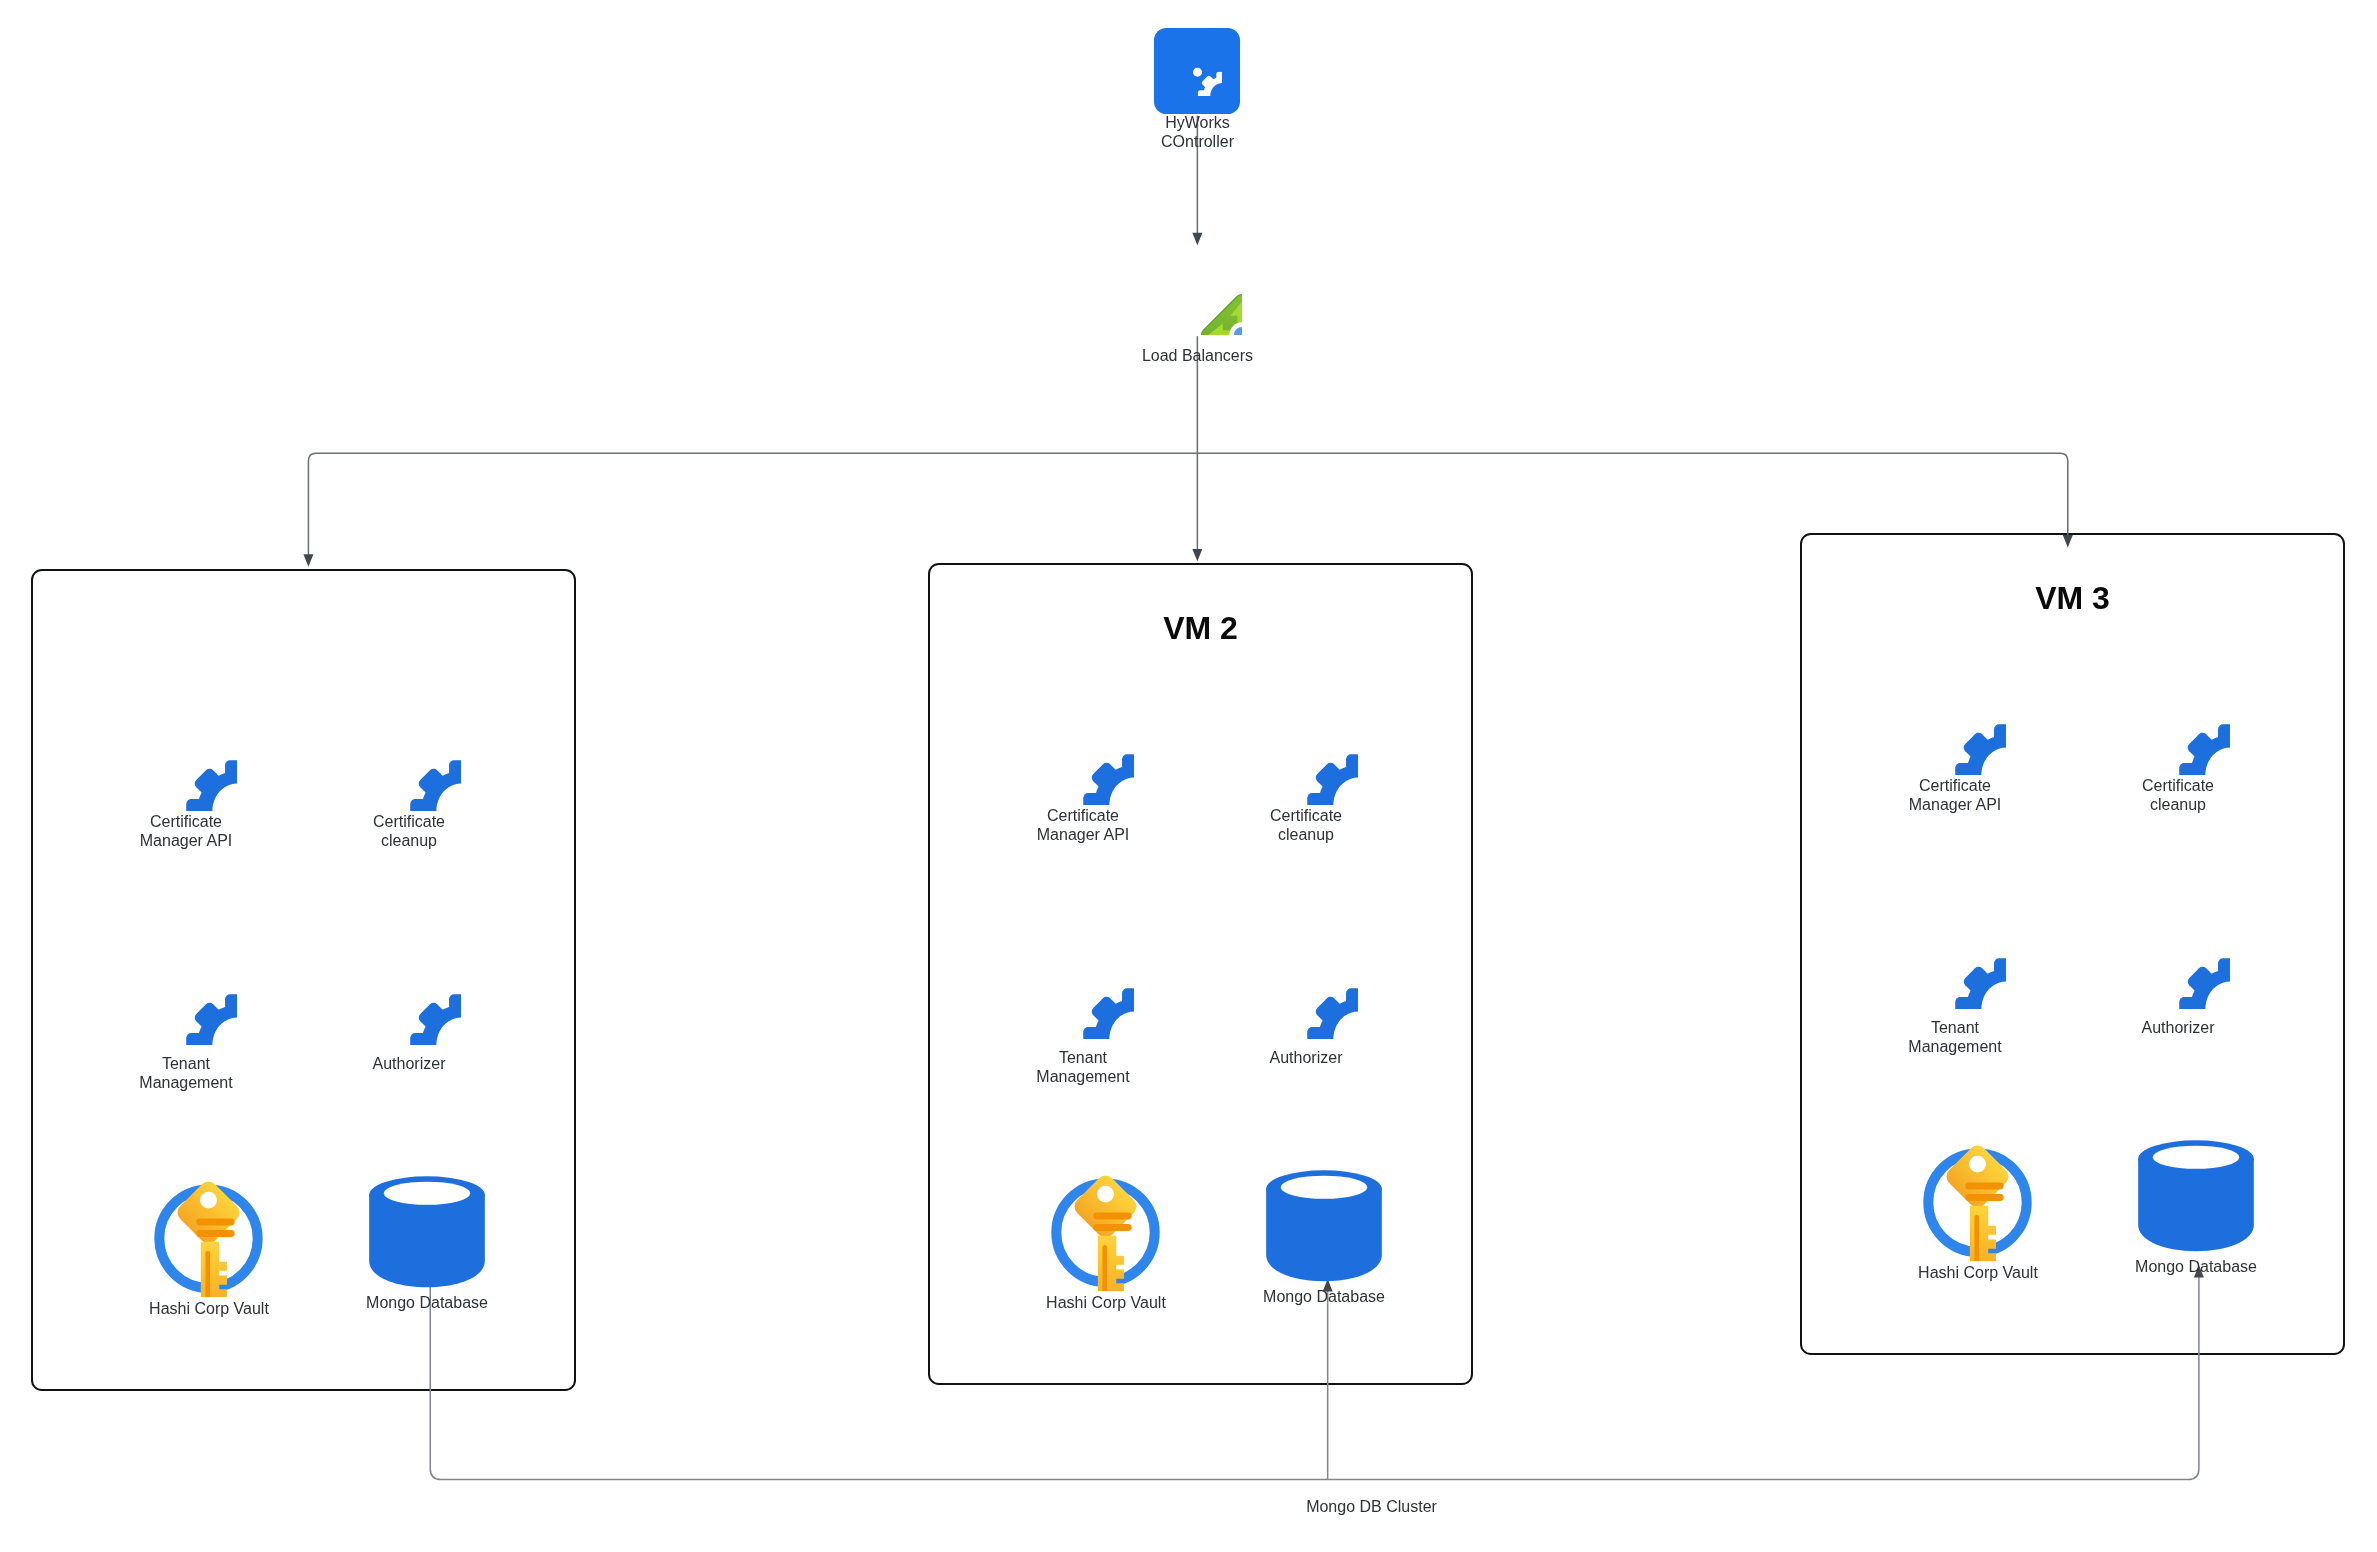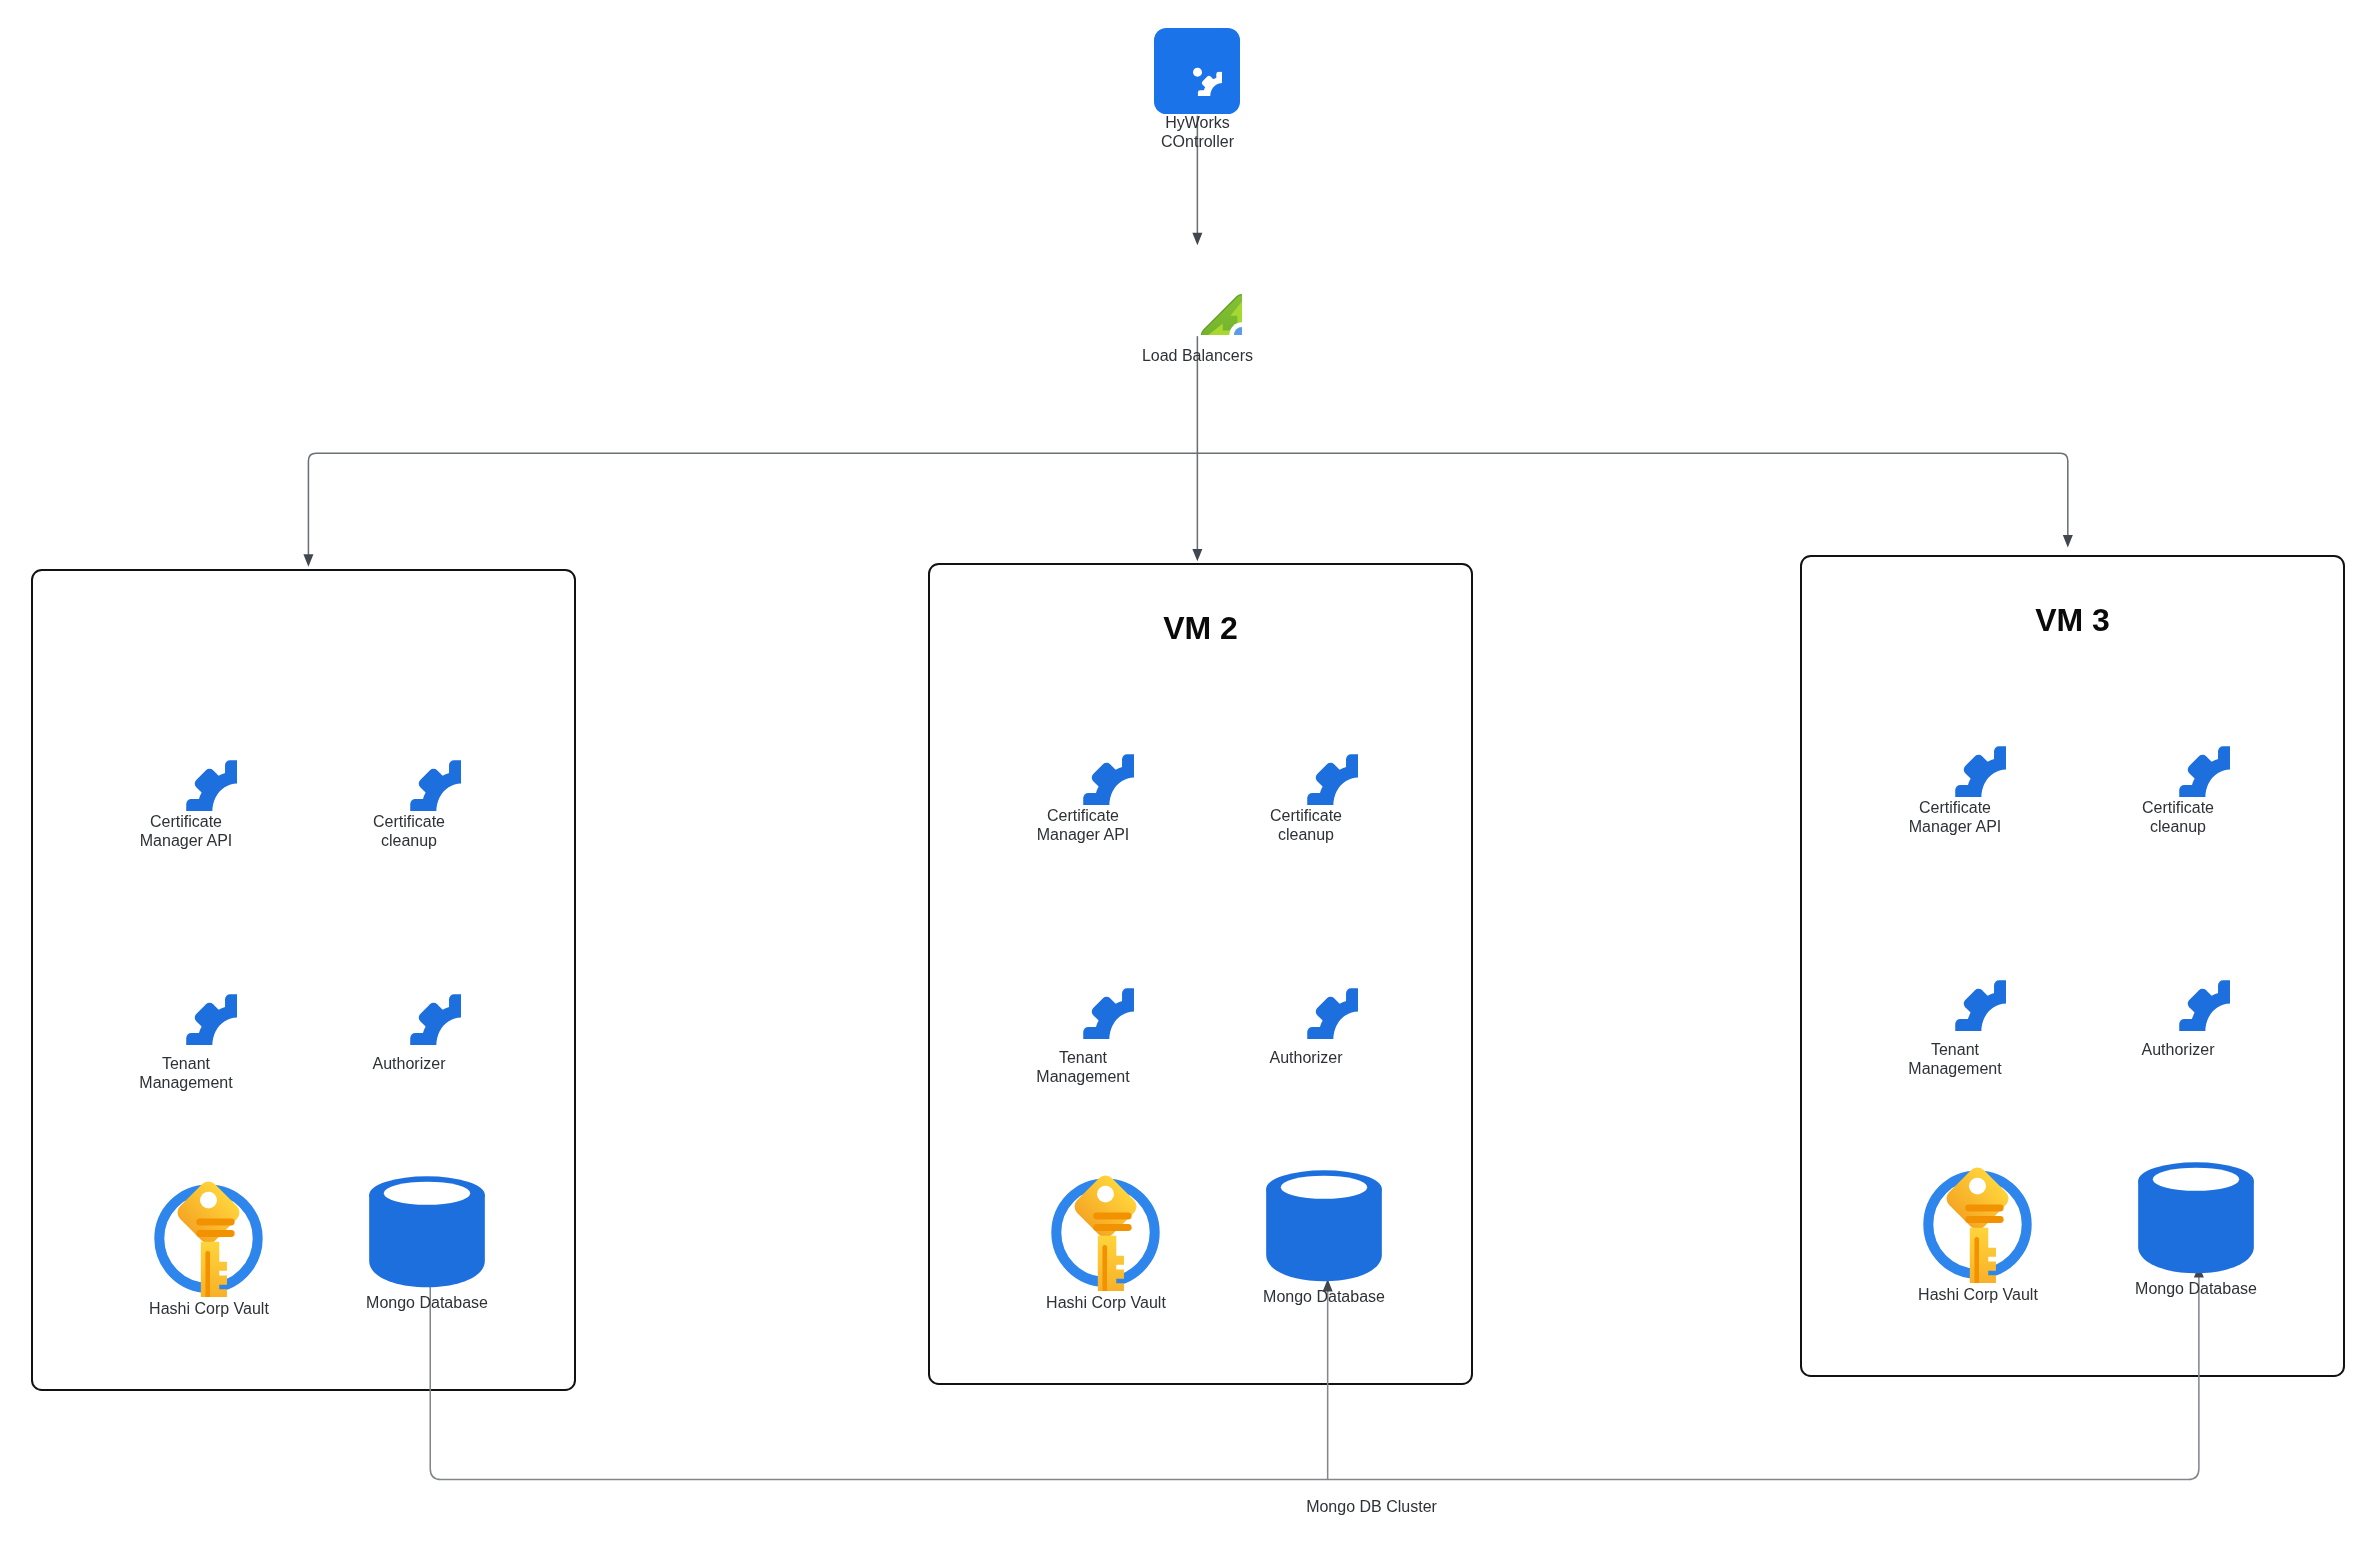--- a/index.html
+++ b/index.html
@@ -23,21 +23,21 @@
   
   .lb-icon{position:absolute;left:1153px;top:246px;width:89px;height:89px;z-index:2;}
   .lb-label{left:1078px;top:346px;width:239px;}
   
   .vm{
     position:absolute;width:545px;height:822px;background:#ffffff;
     border:2.3px solid #101214;border-radius:10.8px;box-sizing:border-box;
   }
   .vm-1{left:31px;top:569px;}
   .vm-2{left:928px;top:563px;}
-  .vm-3{left:1800px;top:555px;}
+  .vm-3{left:1800px;top:533px;}
   .vm-title{
     position:absolute;left:0;top:45px;width:100%;margin:0;text-align:center;
     font-size:32px;font-weight:700;color:#0a0a0a;z-index:2;
   }
   .icon{position:absolute;z-index:2;}
   .gear{width:103px;height:103px;color:#1d6fde;}
   .g1{left:101px;top:137px;} .g2{left:325px;top:137px;}
   .g3{left:101px;top:371px;} .g4{left:325px;top:371px;}
   .l1{left:45px;top:241px;width:216px;}  .l2{left:268px;top:241px;width:216px;}
   .l3{left:45px;top:483px;width:216px;}  .l4{left:268px;top:483px;width:216px;}

